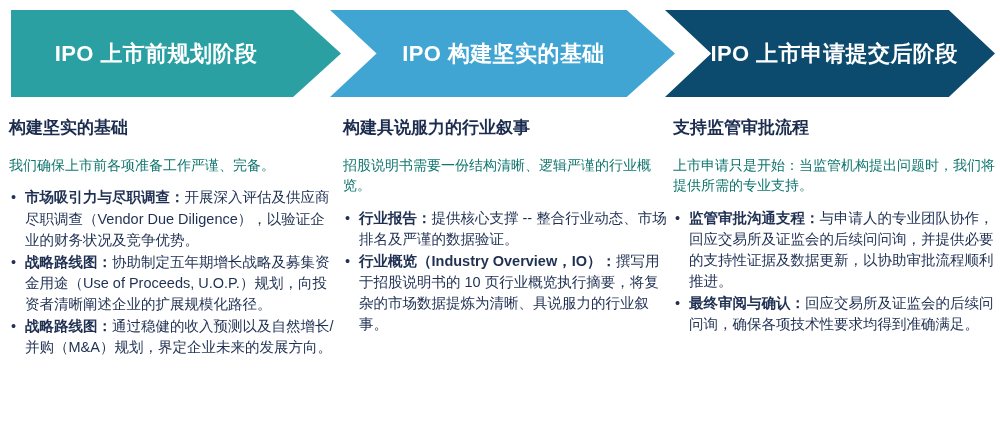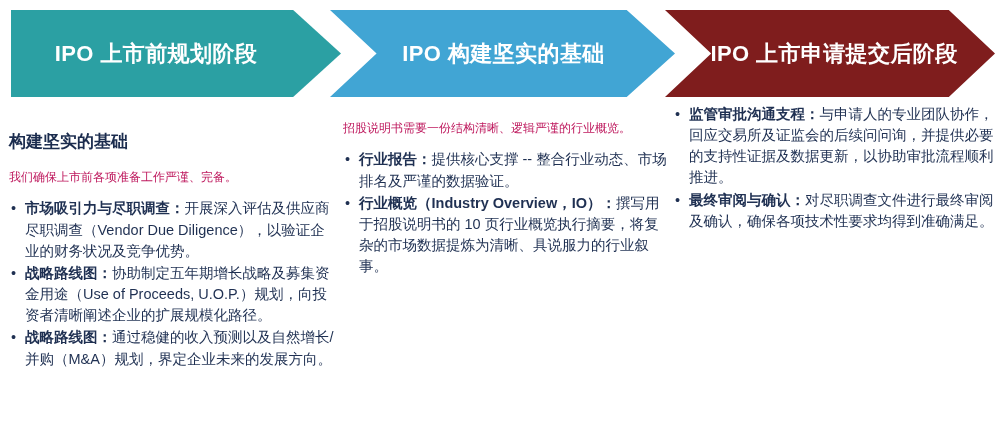--- a/index.html
+++ b/index.html
@@ -52,21 +52,21 @@
     width: 345px;
     background: #41a5d4;
     -webkit-clip-path: polygon(0 0, 86% 0, 100% 50%, 86% 100%, 0 100%, 13.5% 50%);
     clip-path: polygon(0 0, 86% 0, 100% 50%, 86% 100%, 0 100%, 13.5% 50%);
     padding-left: 42px;
     padding-right: 40px;
   }
   .chevron-3 {
     left: 665px;
     width: 330px;
-    background: #7f1d1d;
+    background: #0c4a6e;
     -webkit-clip-path: polygon(0 0, 86% 0, 100% 50%, 86% 100%, 0 100%, 14% 50%);
     clip-path: polygon(0 0, 86% 0, 100% 50%, 86% 100%, 0 100%, 14% 50%);
     padding-left: 44px;
     padding-right: 36px;
   }
   .chevron-title {
     color: #ffffff;
     font-size: 22px;
     font-weight: bold;
     letter-spacing: 0.4px;
@@ -90,26 +90,26 @@
   }
   .col-1 { left: 9px;   width: 330px; }
   .col-2 { left: 343px; width: 326px; }
   .col-3 { left: 673px; width: 322px; }
 
   .col-heading {
     font-size: 17px;
     font-weight: bold;
     line-height: 1.3;
     color: #1b2c4e;
-    margin: 27px 0 9px 0;
+    margin: 13px 0 9px 0;
   }
   .col-intro {
-    font-size: 12px;
+    font-size: 14px;
     line-height: 1.45;
-    color: #be185d;
+    color: #0f766e;
     margin: 16px 0 12px 0;
   }
   .bullet-list {
     list-style: none;
     margin: 0;
     padding: 0;
   }
   .bullet-item {
     position: relative;
     padding-left: 16px;
@@ -162,40 +162,43 @@
           <span class="bullet-lead">战略路线图：</span><span class="bullet-body">协助制定五年期增长战略及募集资金用途（Use of Proceeds, U.O.P.）规划，向投资者清晰阐述企业的扩展规模化路径。</span>
         </li>
         <li class="bullet-item">
           <span class="bullet-dot">•</span>
           <span class="bullet-lead">战略路线图：</span><span class="bullet-body">通过稳健的收入预测以及自然增长/并购（M&amp;A）规划，界定企业未来的发展方向。</span>
         </li>
       </ul>
     </div>
 
     <div class="column col-2">
+      <div class="col-heading">构建具说服力的行业叙事</div>
       <div class="col-intro">招股说明书需要一份结构清晰、逻辑严谨的行业概览。</div>
       <ul class="bullet-list">
         <li class="bullet-item">
           <span class="bullet-dot">•</span>
           <span class="bullet-lead">行业报告：</span><span class="bullet-body">提供核心支撑 -- 整合行业动态、市场排名及严谨的数据验证。</span>
         </li>
         <li class="bullet-item">
           <span class="bullet-dot">•</span>
           <span class="bullet-lead">行业概览（Industry Overview，IO）：</span><span class="bullet-body">撰写用于招股说明书的 10 页行业概览执行摘要，将复杂的市场数据提炼为清晰、具说服力的行业叙事。</span>
         </li>
       </ul>
     </div>
 
     <div class="column col-3">
+      <div class="col-heading">支持监管审批流程</div>
+      <div class="col-intro">上市申请只是开始：当监管机构提出问题时，我们将提供所需的专业支持。</div>
       <ul class="bullet-list">
         <li class="bullet-item">
           <span class="bullet-dot">•</span>
           <span class="bullet-lead">监管审批沟通支程：</span><span class="bullet-body">与申请人的专业团队协作，回应交易所及证监会的后续问问询，并提供必要的支持性证据及数据更新，以协助审批流程顺利推进。</span>
         </li>
         <li class="bullet-item">
           <span class="bullet-dot">•</span>
-          <span class="bullet-lead">最终审阅与确认：</span><span class="bullet-body">对尽职调查文件进行最终审阅及确认，确保各项技术性要求均得到准确满足。</span>
+          <span class="bullet-lead">最终审阅与确认：</span><span class="bullet-body">回应交易所及证监会的后续问问询，确保各项技术性要求均得到准确满足。</span>
         </li>
       </ul>
     </div>
 
   </div>
 </div>
 
 </body></html>

